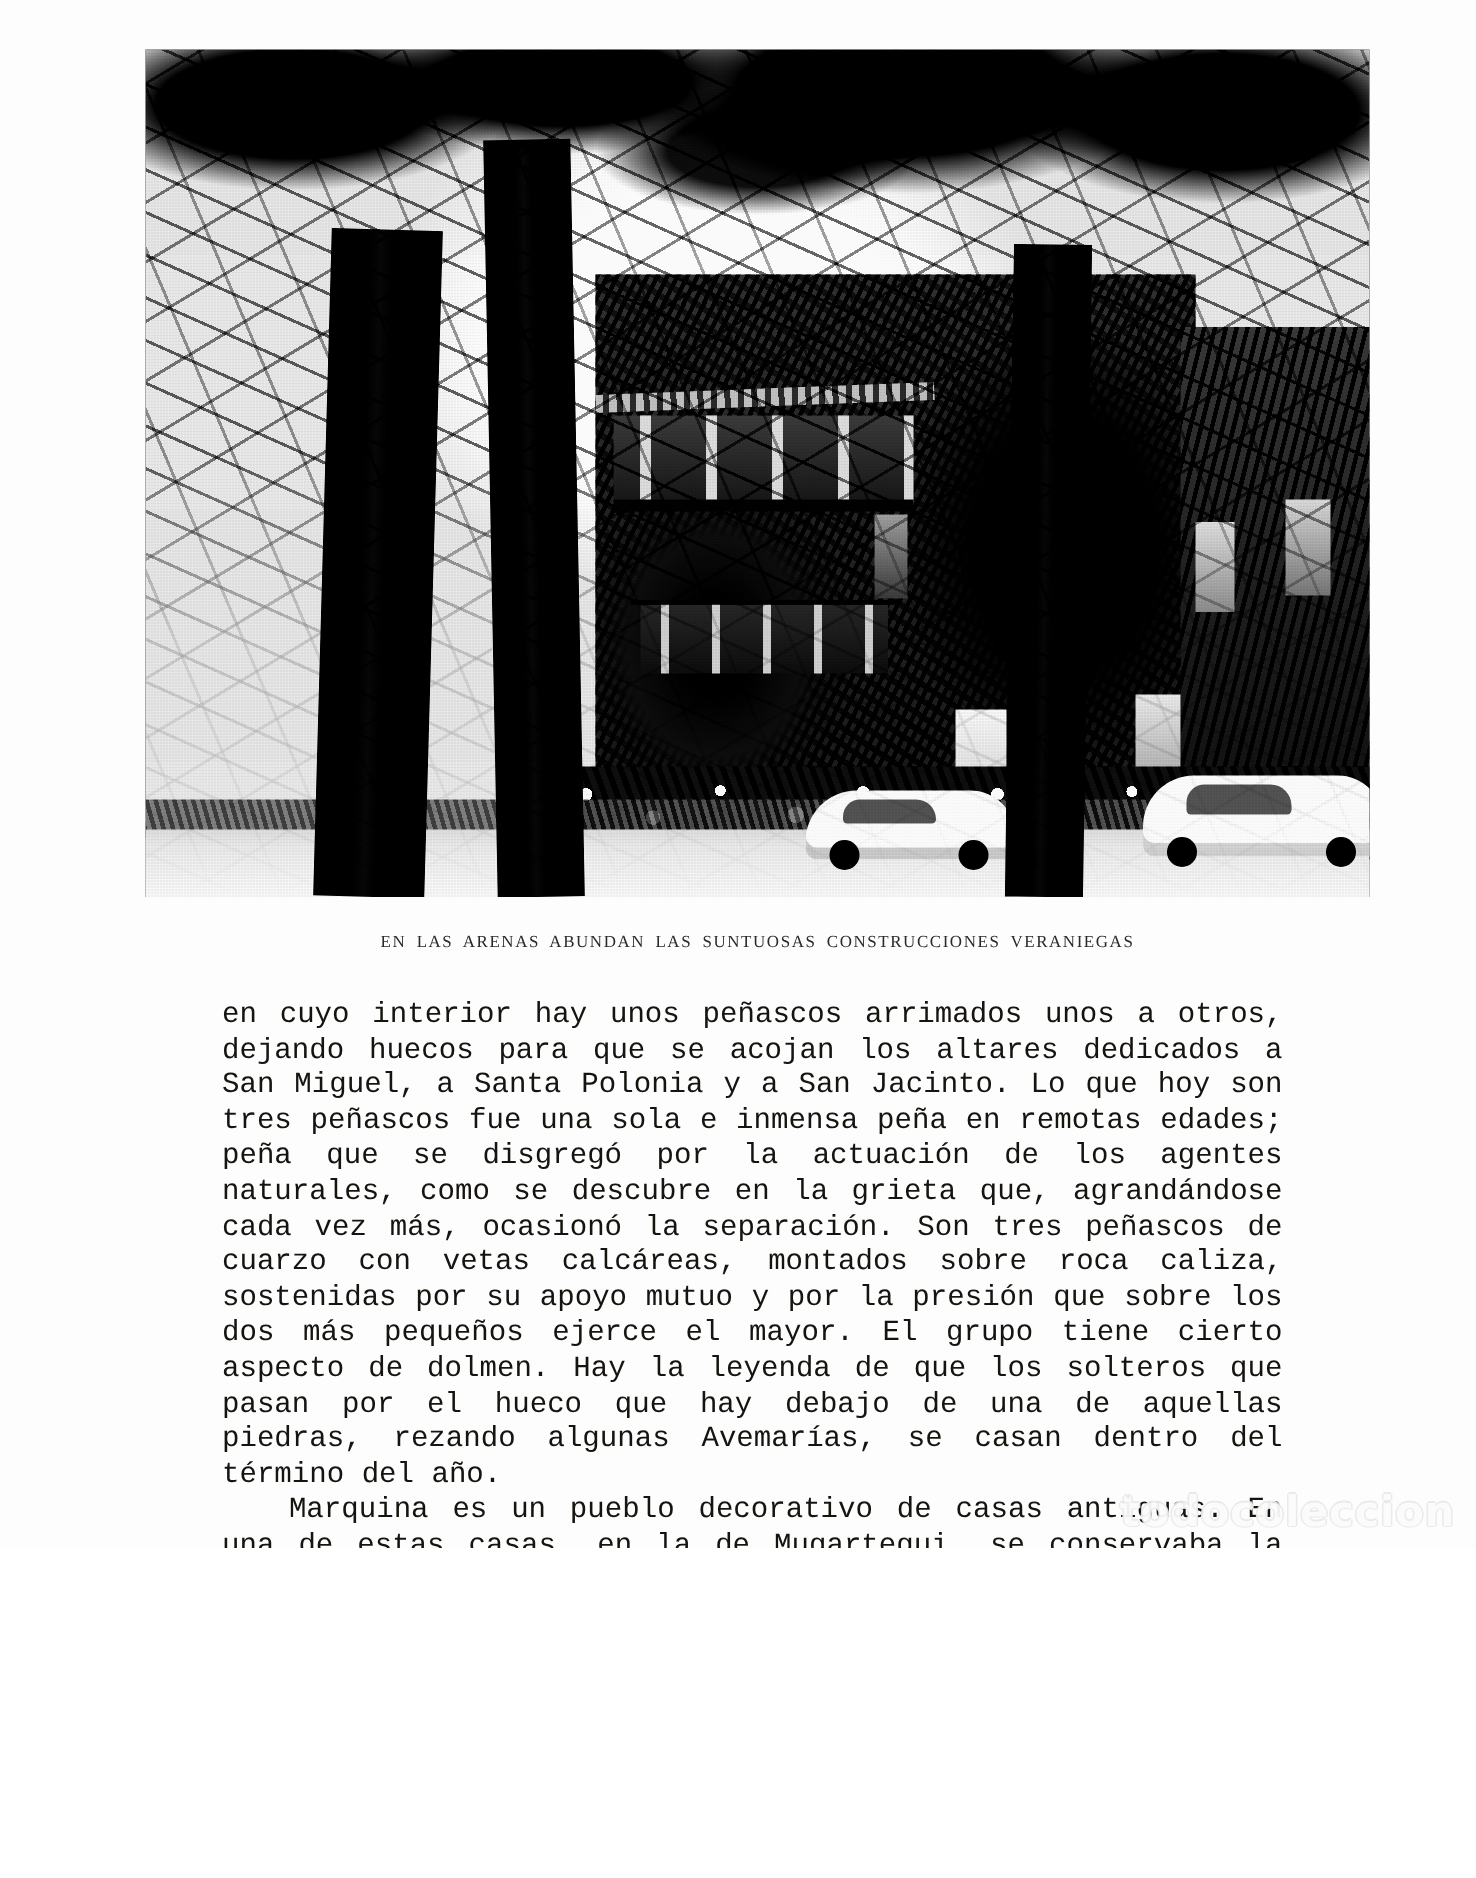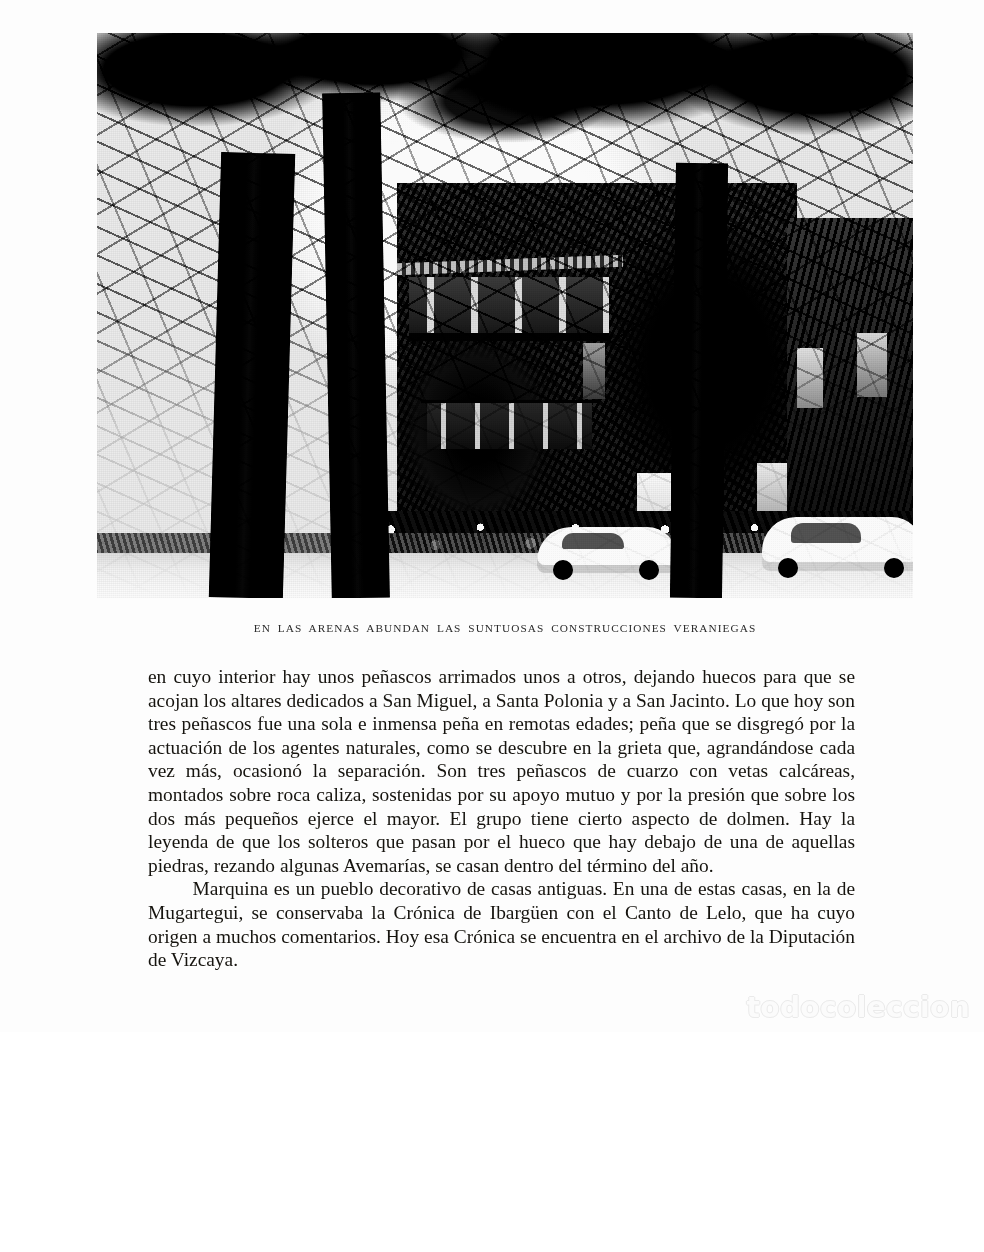--- a/index.html
+++ b/index.html
@@ -284,21 +284,21 @@
     position: absolute;
     left: 148px;
     top: 665px;
     width: 707px;
     font-size: 19.4px;
     line-height: 23.6px;
     text-align: justify;
     text-justify: inter-word;
     color: #16140f;
   }
-  .body-text p { margin: 0; }
+  .body-text p { margin: 0; font-family: Liberation Mono, monospace; }
   .body-text p + p { text-indent: 2.3em; }
 
   
   .folio {
     position: absolute;
     left: 0;
     right: 0;
     top: 1077px;
     text-align: center;
     font-size: 19px;

